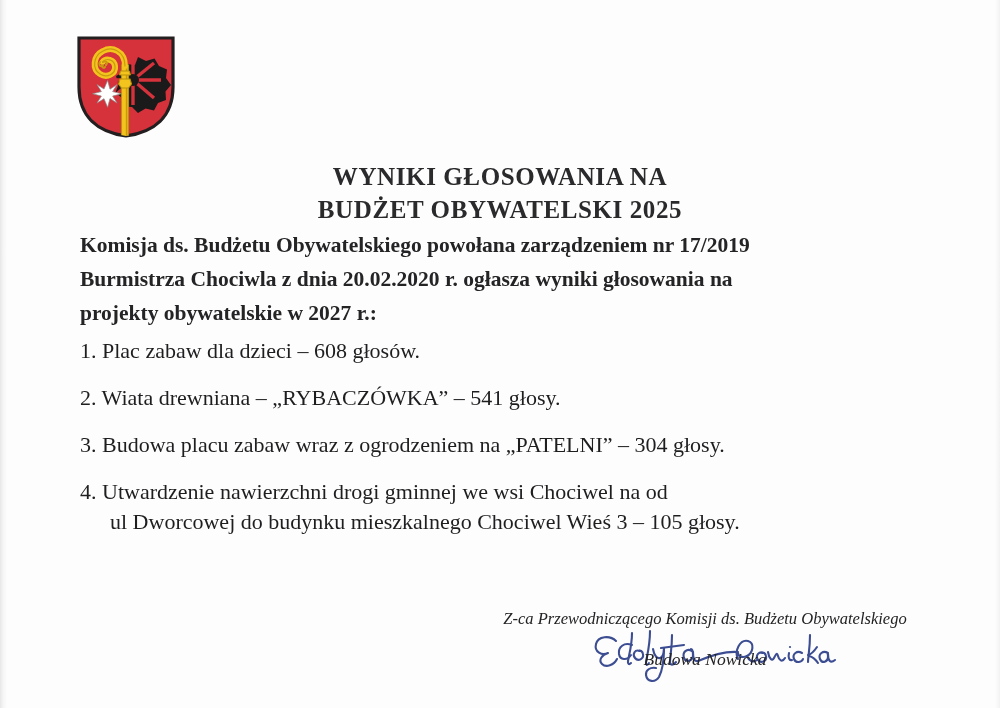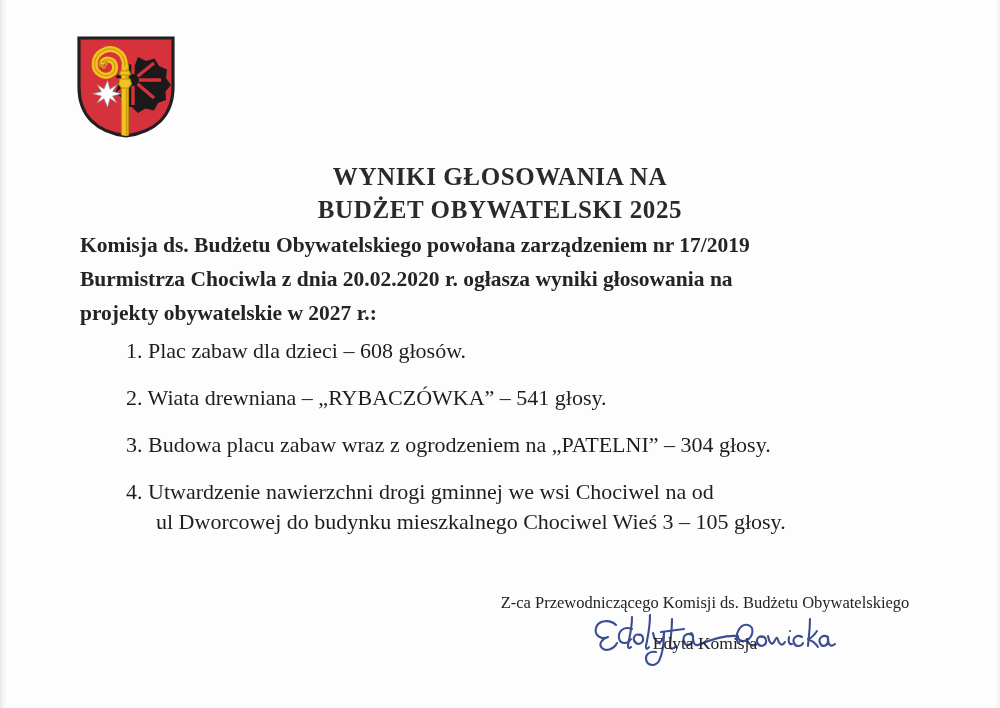--- a/index.html
+++ b/index.html
@@ -71,21 +71,20 @@
     color: #242426;
   }
   #intro .last { text-align: left; }
 
   
   #list {
     position: absolute;
     left: 80px;
     top: 336px;
     width: 852px;
-    margin-left: 46px;
   }
   .item {
     font-size: 22px;
     line-height: 30px;
     color: #1e1e20;
     margin-bottom: 17px;
     text-align: justify;
     padding-left: 26px;
     text-indent: -26px;
   }
@@ -97,23 +96,24 @@
   .item.wrap .l2 {
     display: block;
     text-align: justify;
     text-indent: 0;
   }
 
   
   #sign-block {
     position: absolute;
     left: 470px;
-    top: 592px;
+    top: 608px;
     width: 470px;
     text-align: center;
+    font-style: italic;
   }
   #sign-role {
     font-size: 16.5px;
     line-height: 21px;
     color: #232325;
     white-space: nowrap;
   }
   #sign-name-row {
     position: relative;
     height: 46px;
@@ -275,17 +275,17 @@
 
             <path d="M222,10 C222,24 220,32 220,37"></path>
             <path d="M220,30 C224,29 227,25 229,22"></path>
             <path d="M221,31 C225,32 228,35 230,38"></path>
 
             <path d="M240,28 C235,25 230,29 232,34 C234,39 240,37 240,32 C240,28 239,27 238,27"></path>
             <path d="M240,29 C240,35 242,39 247,35"></path>
           </g>
         </svg>
       </div>
-      <div id="sign-name">Edyta Komisja</div>
+      <div id="sign-name">Budowa Nowicka</div>
     </div>
   </div>
 
 </div>
 
 </body></html>

